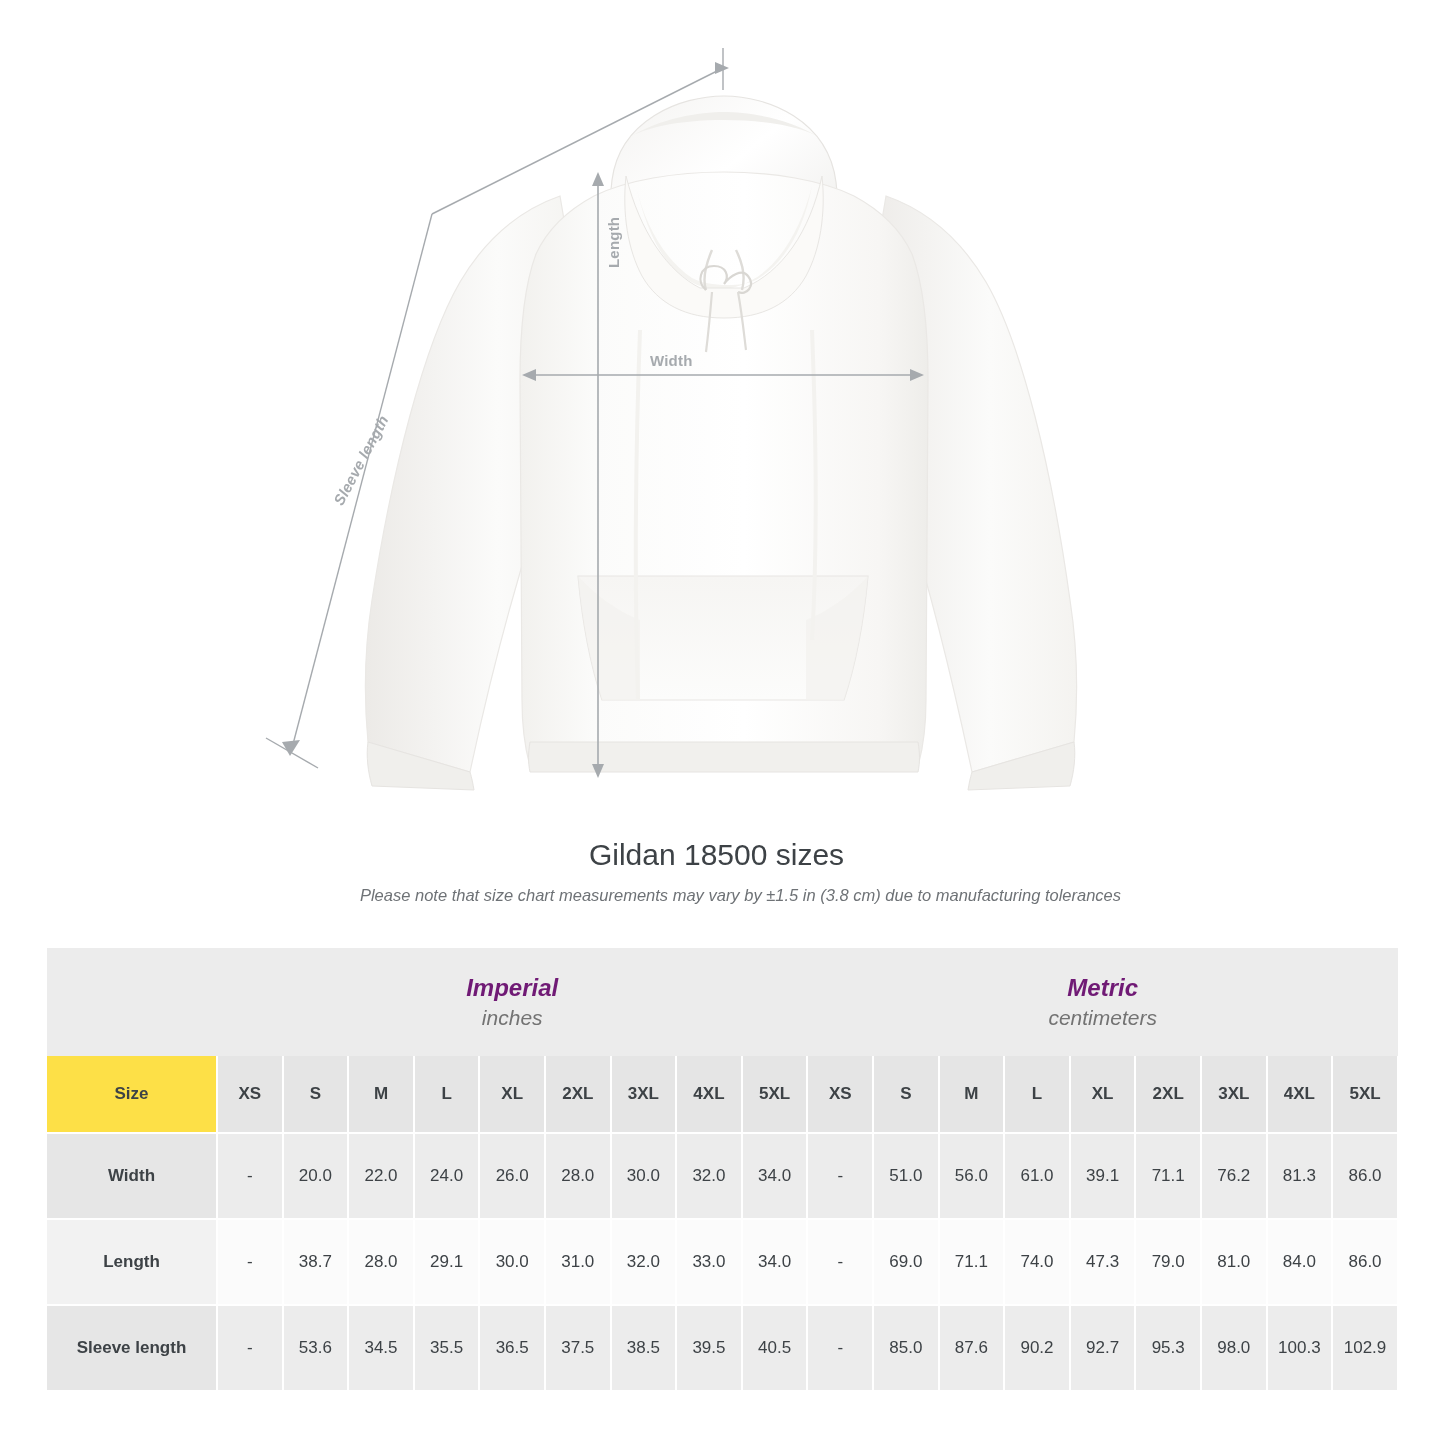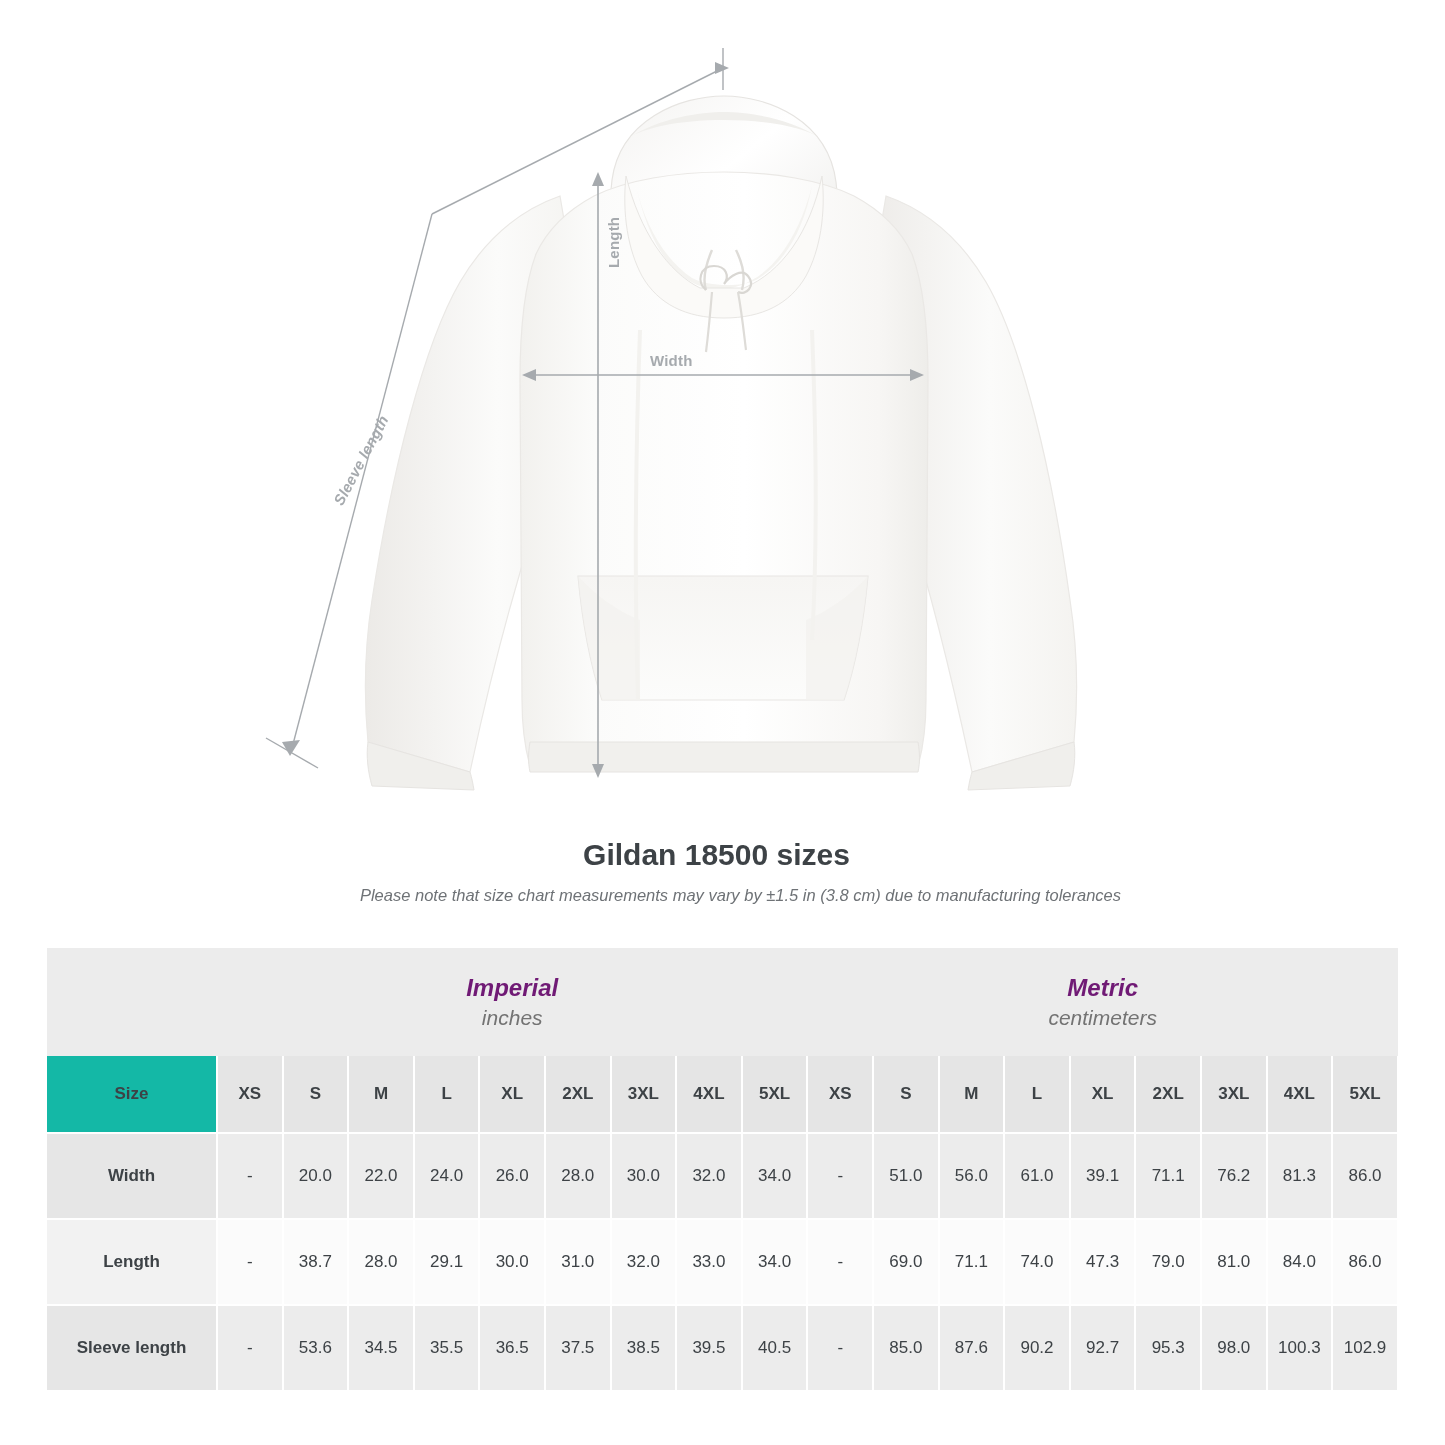--- a/index.html
+++ b/index.html
@@ -63,21 +63,21 @@
   
   .title-block {
     position: absolute;
     top: 838px;
     left: 0;
     width: 1445px;
     text-align: center;
   }
   .chart-title {
     font-size: 30px;
-    font-weight: bold;
+    font-weight: normal;
     color: #3d4246;
     margin: 0 12px 14px 0;
   }
   .chart-note {
     font-size: 16.5px;
     font-style: italic;
     color: #6e7276;
     margin: 0;
     padding-left: 36px;
   }
@@ -121,21 +121,21 @@
     height: 76px;
     background: #e5e5e5;
     text-align: center;
     vertical-align: middle;
     font-size: 17px;
     font-weight: bold;
     color: #3d4246;
     border-right: 2px solid #ffffff;
   }
   .row-head .rowlabel {
-    background: #14b8a6;
+    background: #fde047;
   }
   .data-row td {
     height: 84px;
     text-align: center;
     vertical-align: middle;
     font-size: 17px;
     color: #3d4246;
     border-right: 2px solid #ffffff;
     border-top: 2px solid #ffffff;
   }

